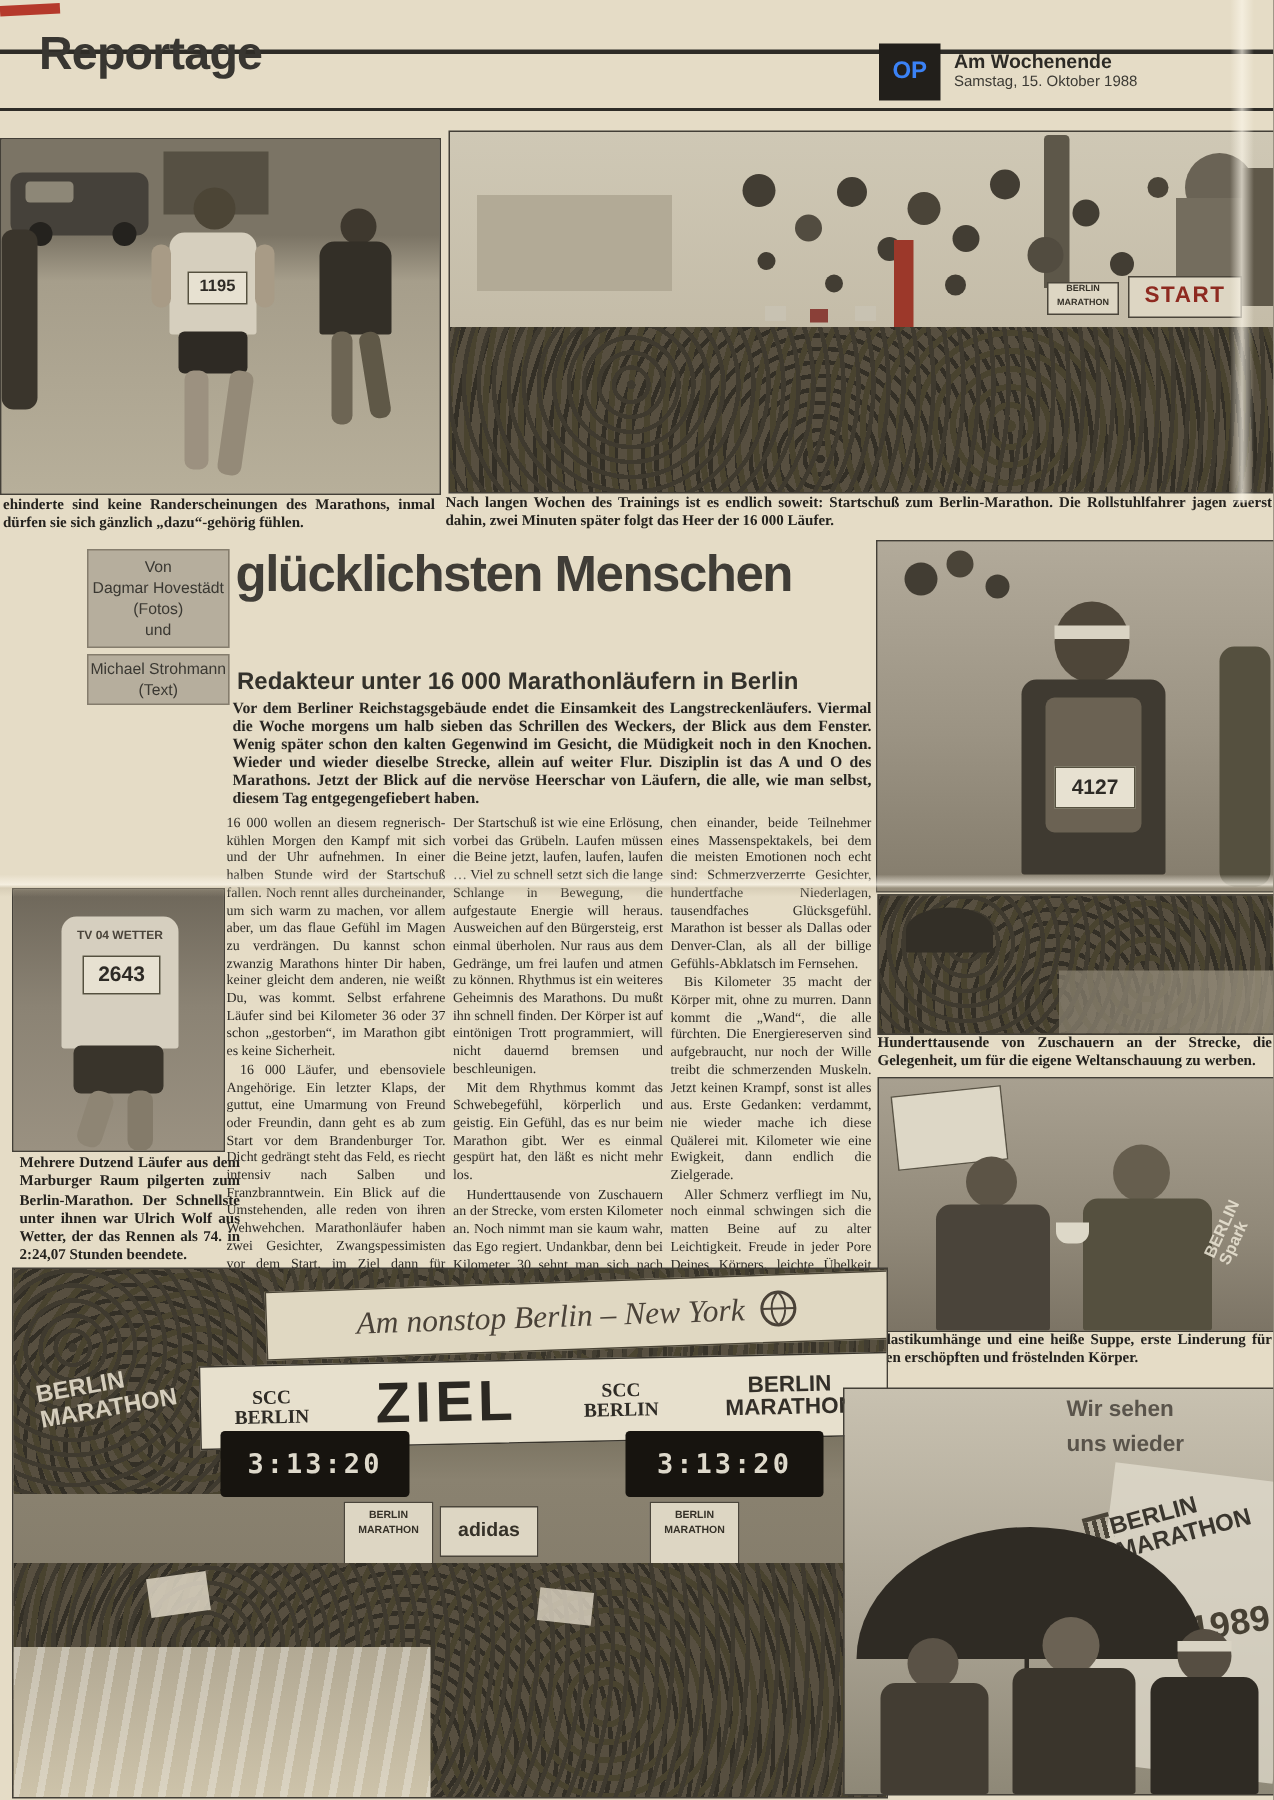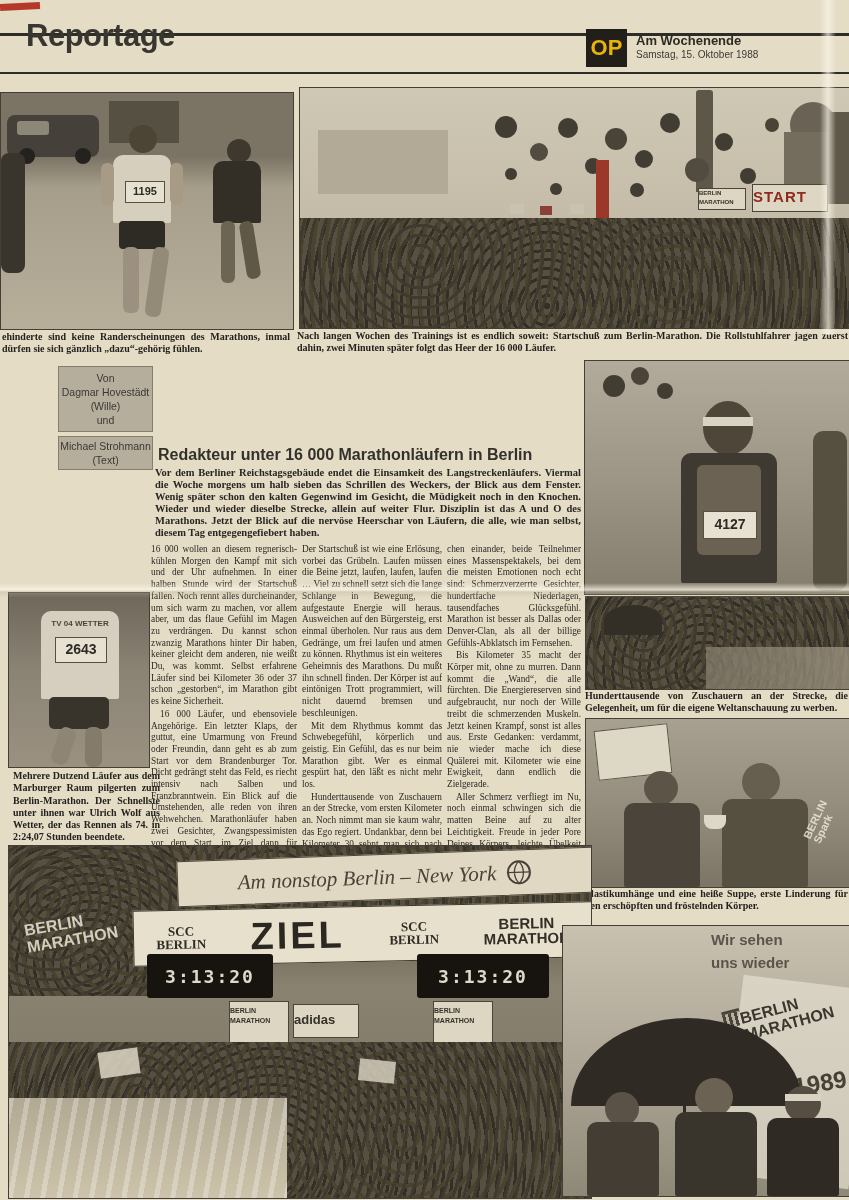--- a/index.html
+++ b/index.html
@@ -3,21 +3,21 @@
 <meta charset="utf-8">
 <style>
   html,body{margin:0;padding:0;background:#6b6558;}
   .page{position:relative;width:849px;height:1200px;background:#e5dcc6;overflow:hidden;
         font-family:"Liberation Serif", serif;color:#2a2824;}
   .abs{position:absolute;}
   .rule{position:absolute;left:0;width:849px;background:#2e2c27;}
   .section-title{font-family:"Liberation Sans",sans-serif;font-weight:bold;font-size:31px;
         letter-spacing:-0.5px;color:#383631;}
   .op-box{background:#221f1b;display:flex;align-items:center;justify-content:center;}
-  .op-box span{font-family:"Liberation Sans",sans-serif;font-weight:900;font-size:22px;color:#eab308;}
+  .op-box span{font-family:"Liberation Sans",sans-serif;font-weight:900;font-size:16px;color:#3b82f6;}
   .edition-title{font-family:"Liberation Sans",sans-serif;font-weight:bold;font-size:13px;color:#2c2a25;}
   .edition-date{font-family:"Liberation Sans",sans-serif;font-size:10px;color:#3c3a34;}
   .photo{position:absolute;overflow:hidden;border:1px solid #433f37;background:#968e7d;}
   .caption{position:absolute;font-weight:bold;font-size:10px;line-height:12.3px;text-align:justify;
         color:#24221e;overflow:hidden;}
   .byline-box{position:absolute;background:#b6ae9d;border:1px solid #857d6d;
         font-family:"Liberation Sans",sans-serif;font-size:10.5px;line-height:14px;color:#3a3832;
         text-align:center;display:flex;flex-direction:column;justify-content:center;}
   .headline{position:absolute;font-family:"Liberation Sans",sans-serif;font-weight:900;
         font-size:34px;line-height:39px;letter-spacing:-1px;color:#403d37;}
@@ -36,21 +36,21 @@
         repeating-radial-gradient(circle at 22% 35%, #3f3a2f 0 3px, rgba(0,0,0,0) 3px 10px),
         repeating-radial-gradient(circle at 68% 60%, #49432f 0 4px, rgba(0,0,0,0) 4px 12px),
         repeating-radial-gradient(circle at 45% 80%, #332f26 0 3px, rgba(0,0,0,0) 3px 9px);}
   .crease-h{position:absolute;background:linear-gradient(180deg,rgba(250,245,230,0) 0%,
         rgba(250,245,232,0.75) 45%,rgba(190,180,155,0.35) 60%,rgba(250,245,230,0) 100%);}
   .crease-v{position:absolute;background:linear-gradient(90deg,rgba(250,245,230,0) 0%,
         rgba(250,245,232,0.7) 50%,rgba(250,245,230,0) 100%);}
   .clock{position:absolute;background:#17140f;border-radius:3px;display:flex;align-items:center;
         justify-content:center;font-family:"DejaVu Sans Mono",monospace;font-weight:bold;
         font-size:18px;letter-spacing:2px;color:#ded9cb;}
-  .card{position:absolute;background:#ddd6c3;border:1px solid #4a453a;text-align:left;
+  .card{position:absolute;background:#ddd6c3;border:1px solid #4a453a;text-align:center;
         overflow:hidden;font-family:"Liberation Sans",sans-serif;font-weight:bold;color:#353128;}
   .figure{position:absolute;border-radius:10px 10px 2px 2px;}
   .head{position:absolute;border-radius:50%;}
 </style>
 </head>
 <body>
 
 <div class="page">
 
   <div class="abs" style="left:0;top:3;top:3px;width:40px;height:7px;background:#b5392b;transform:rotate(-3deg);"></div>
@@ -117,29 +117,30 @@
      <div class="abs" style="left:270px;top:116px;width:14px;height:10px;background:#c8c2b2;"></div>
      <div class="abs mottle" style="left:0;top:130px;width:549px;height:110px;"></div>
   </div>
 
   <div class="caption" style="left:2px;top:331px;width:288px;height:28px;">ehinderte sind keine Randerscheinungen des Marathons, inmal dürfen sie sich gänzlich „dazu“-gehörig fühlen.</div>
   <div class="caption" style="left:297px;top:330px;width:551px;height:28px;">Nach langen Wochen des Trainings ist es endlich soweit: Startschuß zum Berlin-Marathon. Die Rollstuhlfahrer jagen zuerst dahin, zwei Minuten später folgt das Heer der 16 000 Läufer.</div>
 
   <div class="byline-box" style="left:58px;top:366px;width:93px;height:64px;">
      <div>Von</div>
      <div>Dagmar Hovestädt</div>
-     <div>(Wille)</div>
+     <div>(Fotos)</div>
      <div>und</div>
   </div>
   <div class="byline-box" style="left:58px;top:436px;width:93px;height:32px;">
      <div>Michael Strohmann</div>
      <div>(Text)</div>
   </div>
 
   <div class="headline" style="left:157px;top:364px;width:424px;">
+     <div>glücklichsten Menschen</div>
   </div>
   <div class="subhead" style="left:158px;top:446px;width:424px;">Redakteur unter 16 000 Marathonläufern in Berlin</div>
   <div class="lead" style="left:155px;top:467px;width:426px;height:78px;">Vor dem Berliner Reichstagsgebäude endet die Einsamkeit des Langstreckenläufers. Viermal die Woche morgens um halb sieben das Schrillen des Weckers, der Blick aus dem Fenster. Wenig später schon den kalten Gegenwind im Gesicht, die Müdigkeit noch in den Knochen. Wieder und wieder dieselbe Strecke, allein auf weiter Flur. Disziplin ist das A und O des Marathons. Jetzt der Blick auf die nervöse Heerschar von Läufern, die alle, wie man selbst, diesem Tag entgegengefiebert haben.</div>
 
   <div class="photo" style="left:584px;top:360px;width:264px;height:233px;background:linear-gradient(180deg,#b2aa9a 0%,#9b9383 55%,#847c6c 100%);">
      <span class="balloon" style="left:18px;top:14px;width:22px;height:22px;"></span>
      <span class="balloon" style="left:46px;top:6px;width:18px;height:18px;background:#4a4438;"></span>
      <span class="balloon" style="left:72px;top:22px;width:16px;height:16px;"></span>
      <div class="abs head" style="left:118px;top:40px;width:50px;height:54px;background:#4e4639;"></div>
      <div class="abs" style="left:118px;top:56px;width:50px;height:9px;background:#d9d3c3;"></div>

